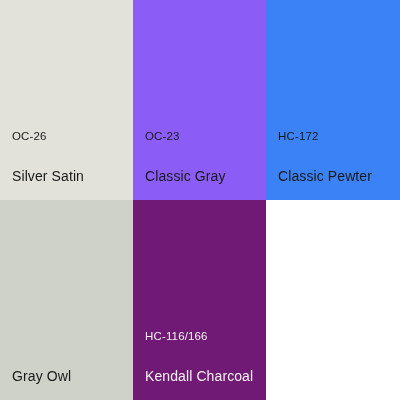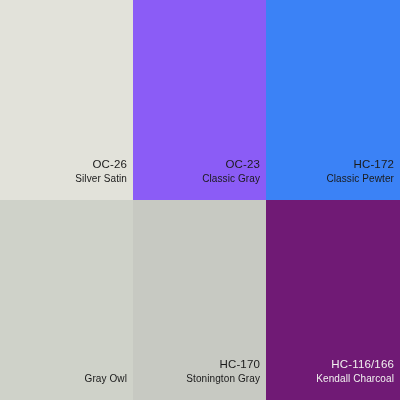--- a/index.html
+++ b/index.html
@@ -21,44 +21,44 @@
     grid-template-rows: 200px 200px;
     overflow: hidden;
   }
 
   .swatch {
     position: relative;
     box-sizing: border-box;
     display: block;
     width: 100%;
     height: 100%;
-    text-align: right;
   }
 
   .swatch-label {
     position: absolute;
     left: 12px;
     right: 6px;
     bottom: 15px;
     line-height: 1.32;
     user-select: none;
   }
 
   .swatch-code {
     display: block;
     font-size: 11.5px;
     letter-spacing: 0.15px;
     white-space: nowrap;
   }
 
   .swatch-name {
     display: block;
-    font-size: 10px;
+    font-size: 14px;
     letter-spacing: 0.1px;
     white-space: nowrap;
+    margin-top: 22px;
   }
 </style>
 </head>
 <body>
 
 <div id="palette-grid">
     <div class="swatch" style="background: rgb(226, 226, 218);">
       <div class="swatch-label" style="color: rgb(26, 26, 26);">
         <span class="swatch-code">OC-26</span>
         <span class="swatch-name">Silver Satin</span>
@@ -74,25 +74,19 @@
       <div class="swatch-label" style="color: rgb(26, 26, 26);">
         <span class="swatch-code">HC-172</span>
         <span class="swatch-name">Classic Pewter</span>
       </div>
     </div>
     <div class="swatch" style="background: rgb(207, 210, 201);">
       <div class="swatch-label" style="color: rgb(26, 26, 26);">
         <span class="swatch-name">Gray Owl</span>
       </div>
     </div>
-    <div class="swatch" style="background: rgb(199, 201, 194);">
-      <div class="swatch-label" style="color: rgb(26, 26, 26);">
-        <span class="swatch-code">HC-170</span>
-        <span class="swatch-name">Stonington Gray</span>
-      </div>
-    </div>
     <div class="swatch" style="background: #701a75;">
       <div class="swatch-label" style="color: rgb(242, 242, 240);">
         <span class="swatch-code">HC-116/166</span>
         <span class="swatch-name">Kendall Charcoal</span>
       </div>
     </div>
   </div>
 
 </body></html>

